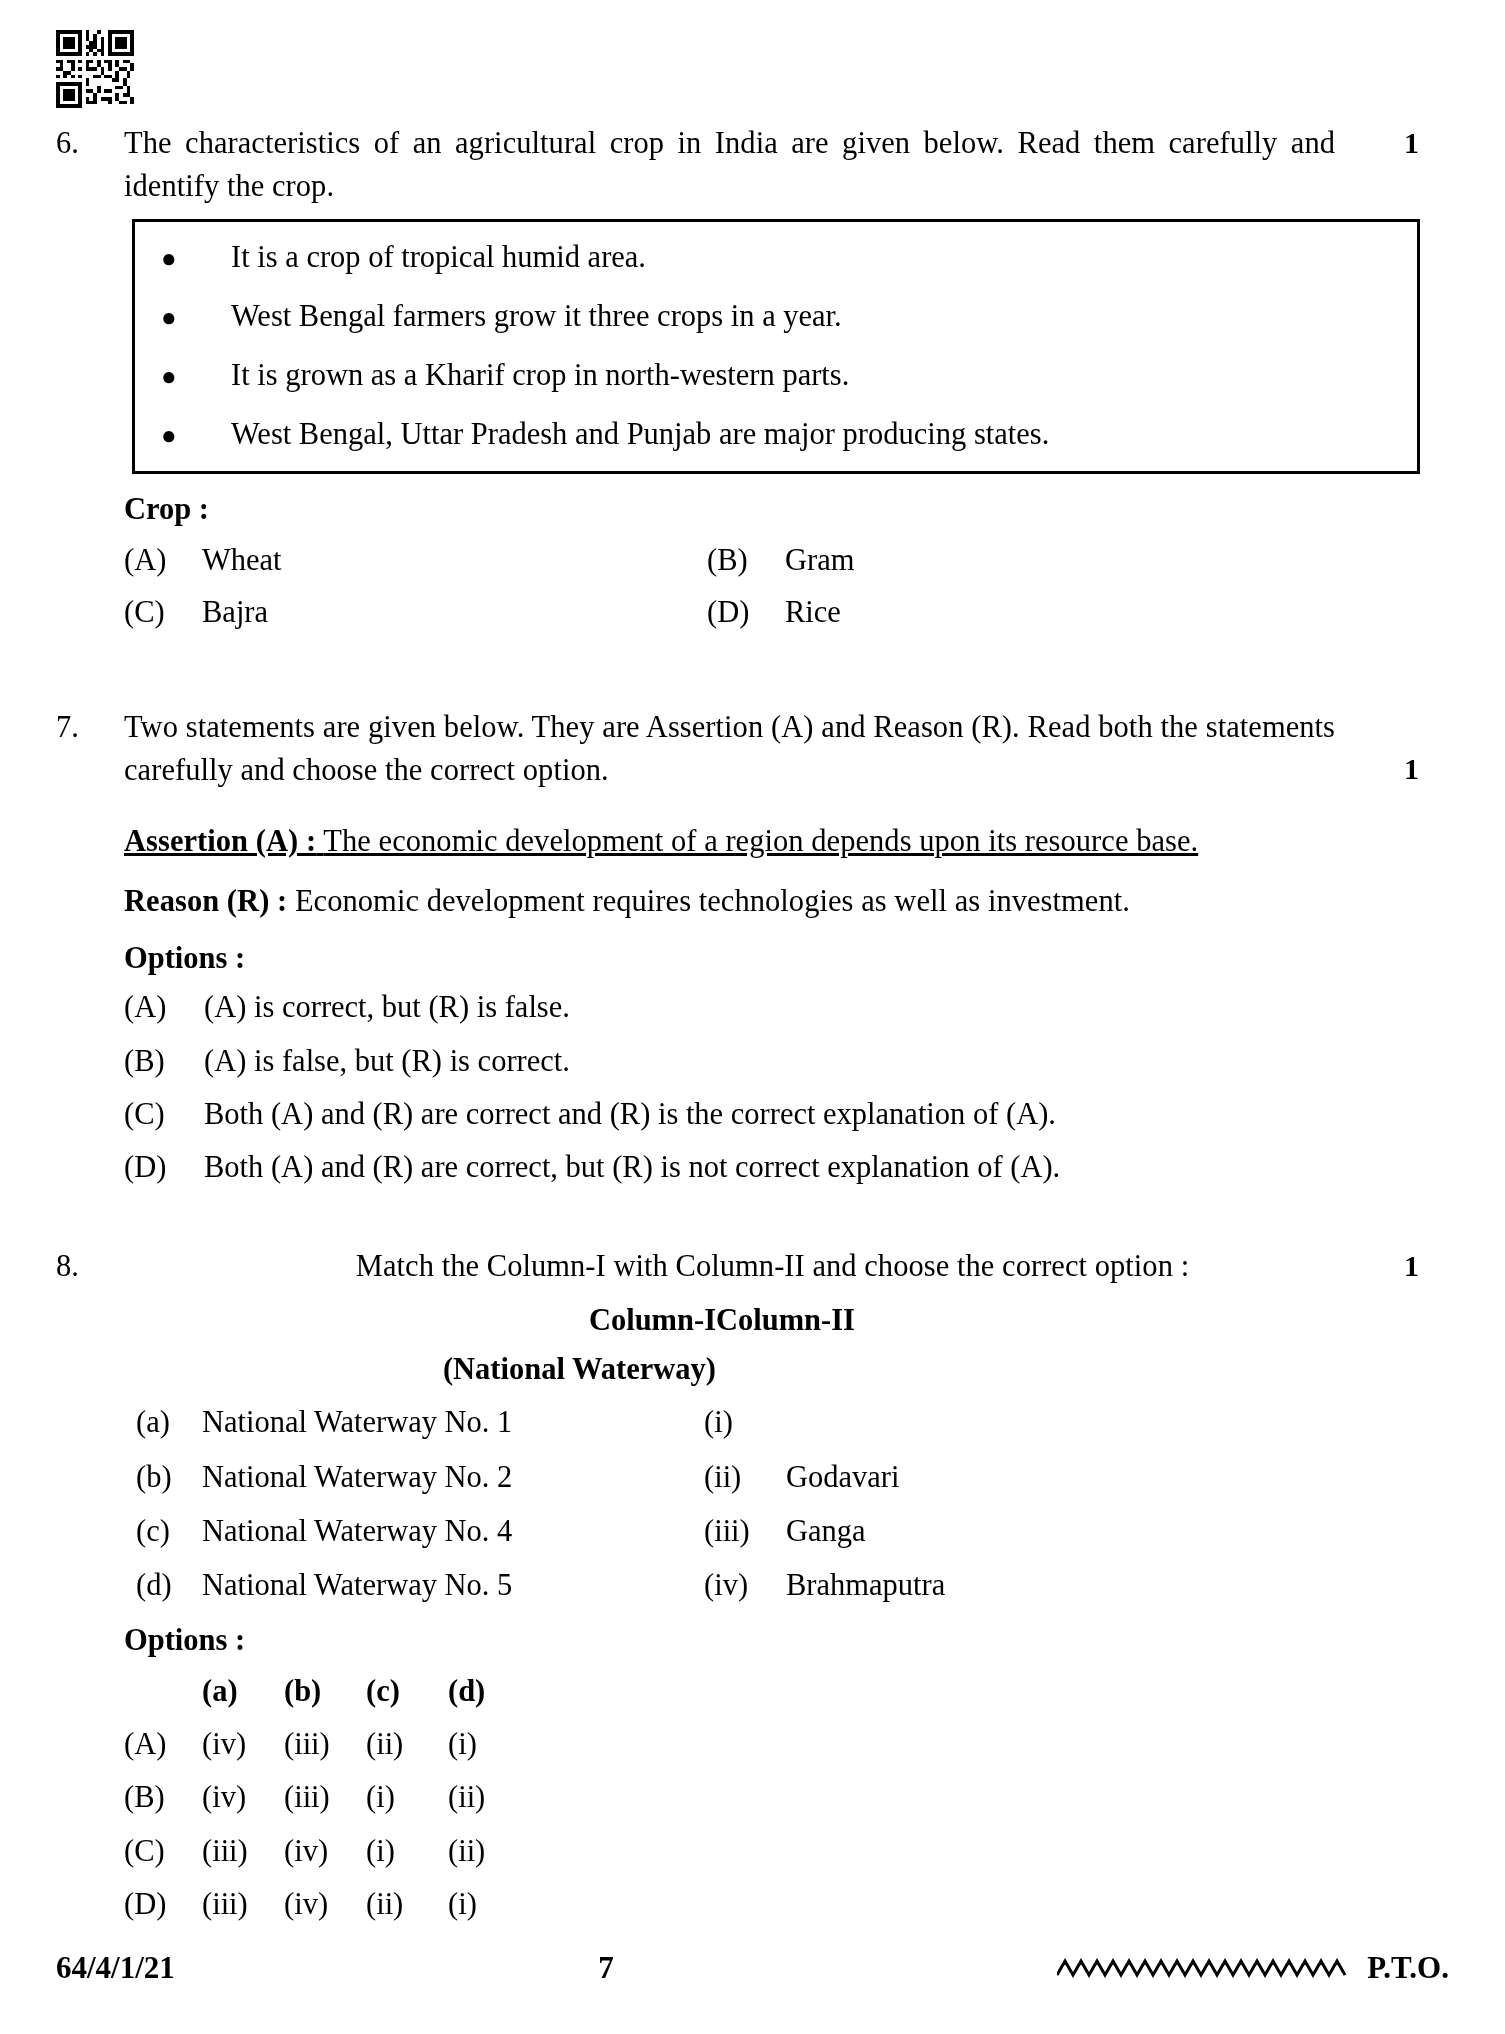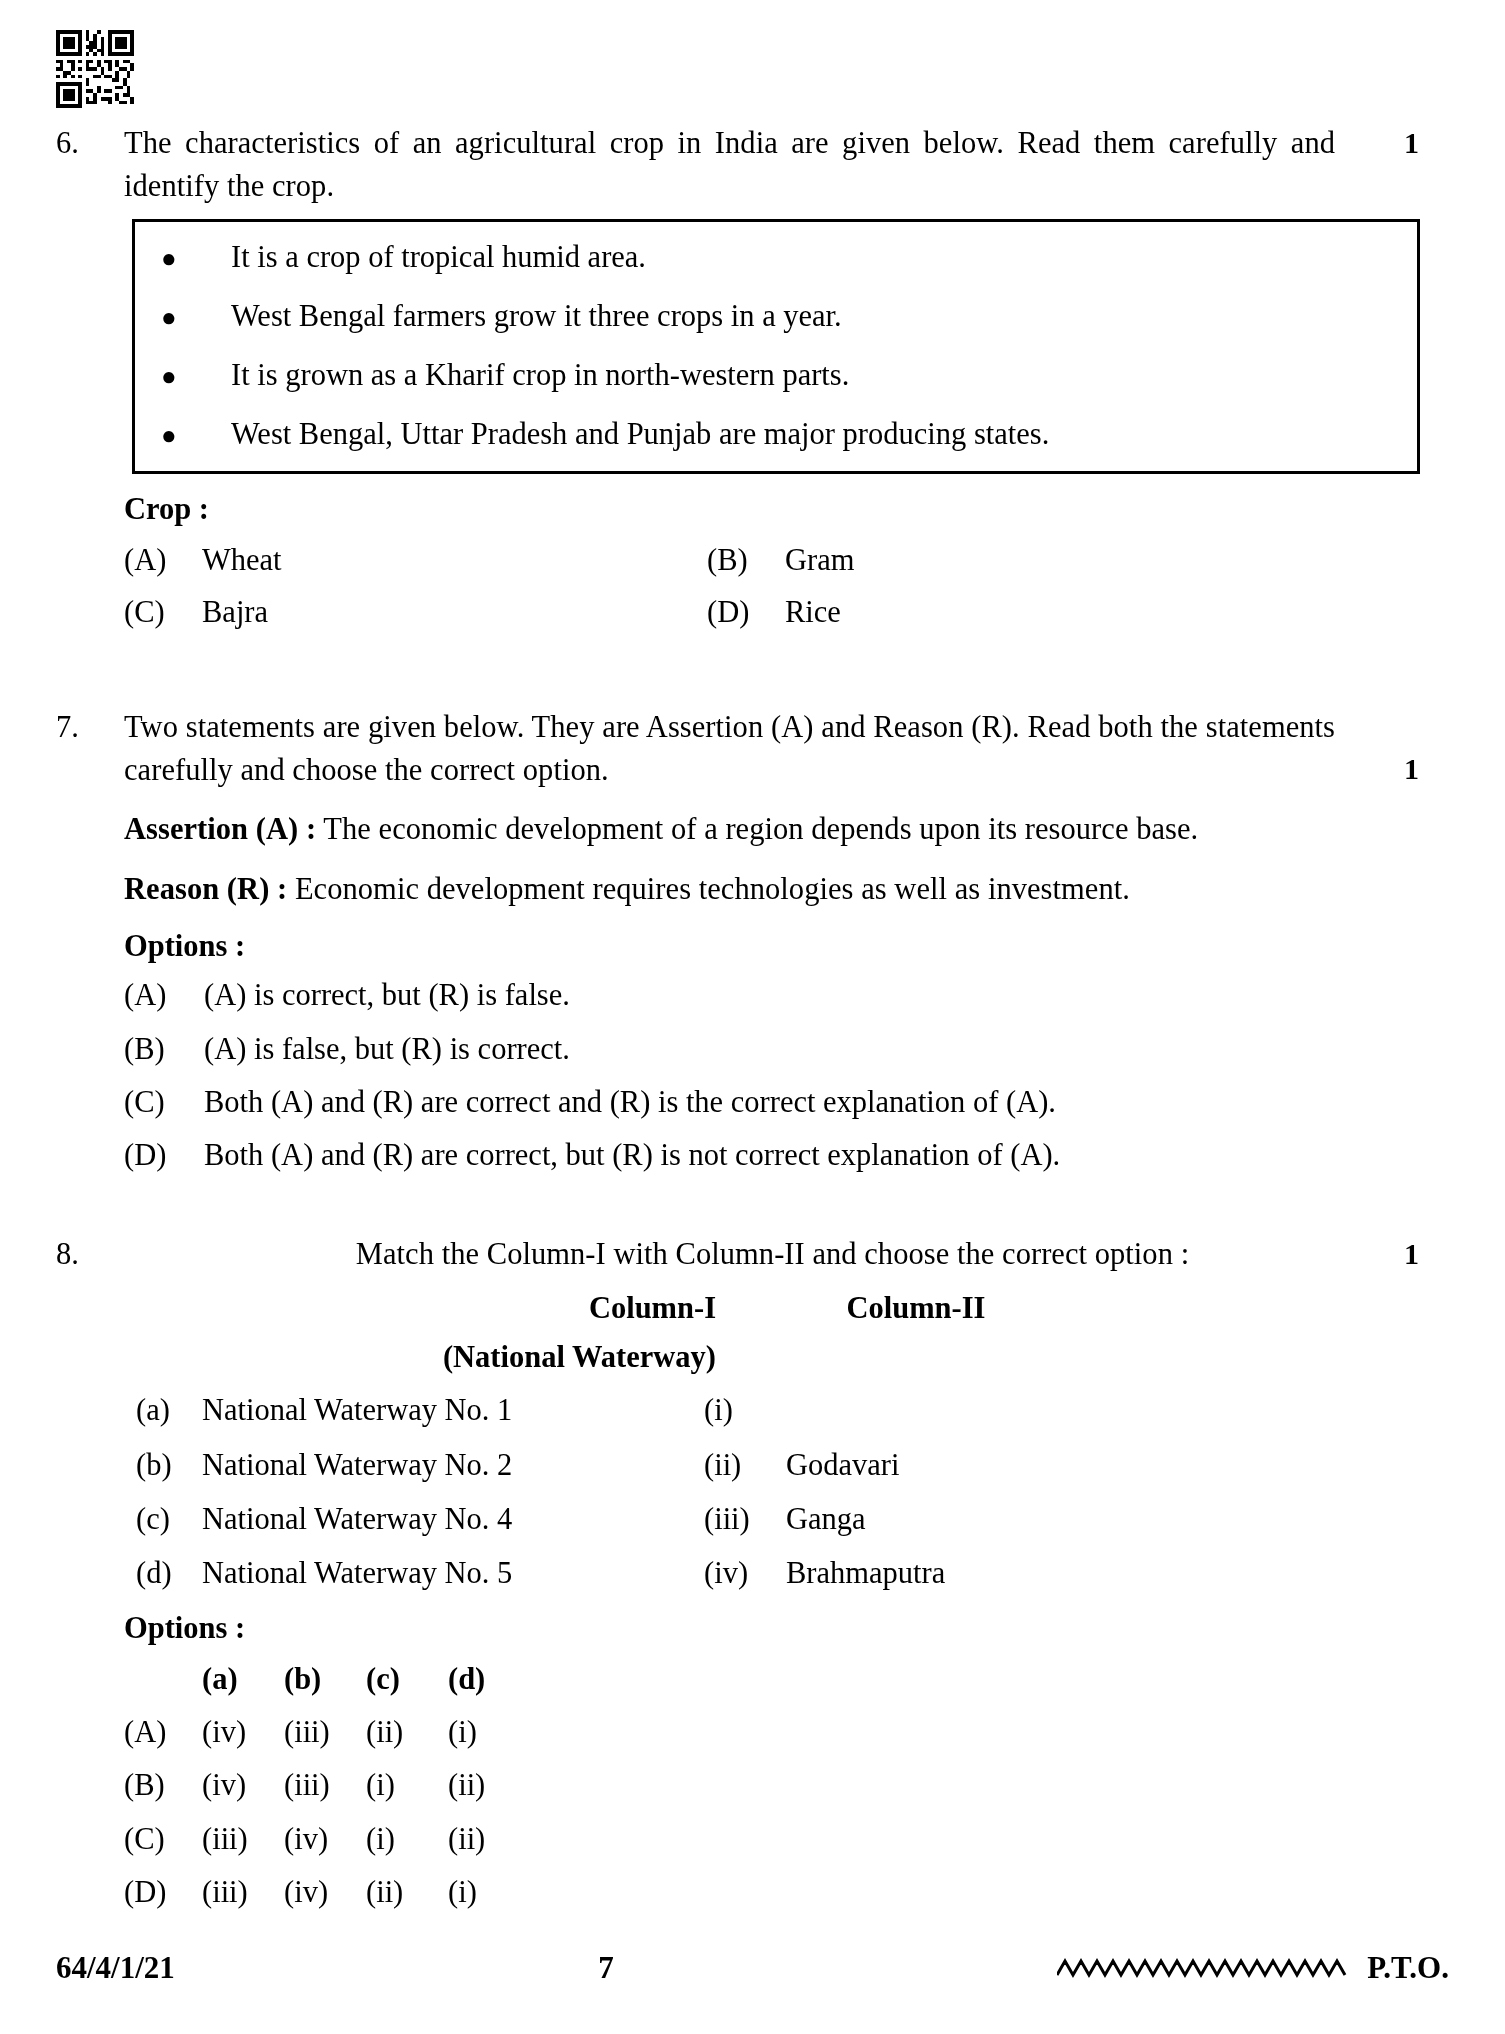--- a/index.html
+++ b/index.html
@@ -151,21 +151,20 @@
     line-height: 1.42;
   }
   .mh-col1 {
     width: 592px;
     flex: 0 0 592px;
     text-align: right;
   }
   .mh-col2 {
     width: 400px;
     flex: 0 0 400px;
-    text-align: center;
   }
   .match-rows { margin-top: 10px; }
   .match-row {
     display: flex;
     font-size: 30.5px;
     line-height: 1.42;
     margin-bottom: 11px;
   }
   .mr-key   { flex: 0 0 78px; padding-left: 12px; box-sizing: border-box;}
   .mr-left  { flex: 0 0 502px; }
@@ -350,21 +349,21 @@
       </div>
     </div>
 
     <div class="q" style="margin-top:64px;">
       <div class="q-marks" style="top:42px;">1</div>
       <div class="q-row">
         <div class="q-num">7.</div>
         <div class="q-body">
           <p class="para" style="padding-right:86px;">Two statements are given below. They are Assertion (A) and Reason (R). Read both the statements carefully and choose the correct option.</p>
 
-          <p class="para" style="margin-top:16px;padding-right:86px;">
+          <p class="para" style="margin-top:28px;padding-right:86px;text-decoration:underline;">
             <span class="bold">Assertion  (A) :</span>
             <span>The economic development of a region depends upon its resource base.</span>
           </p>
 
           <p class="para" style="margin-top:16px;padding-right:86px;">
             <span class="bold">Reason  (R) :</span>
             <span>Economic development requires technologies as well as investment.</span>
           </p>
 
           <div class="label-line">Options :</div>

